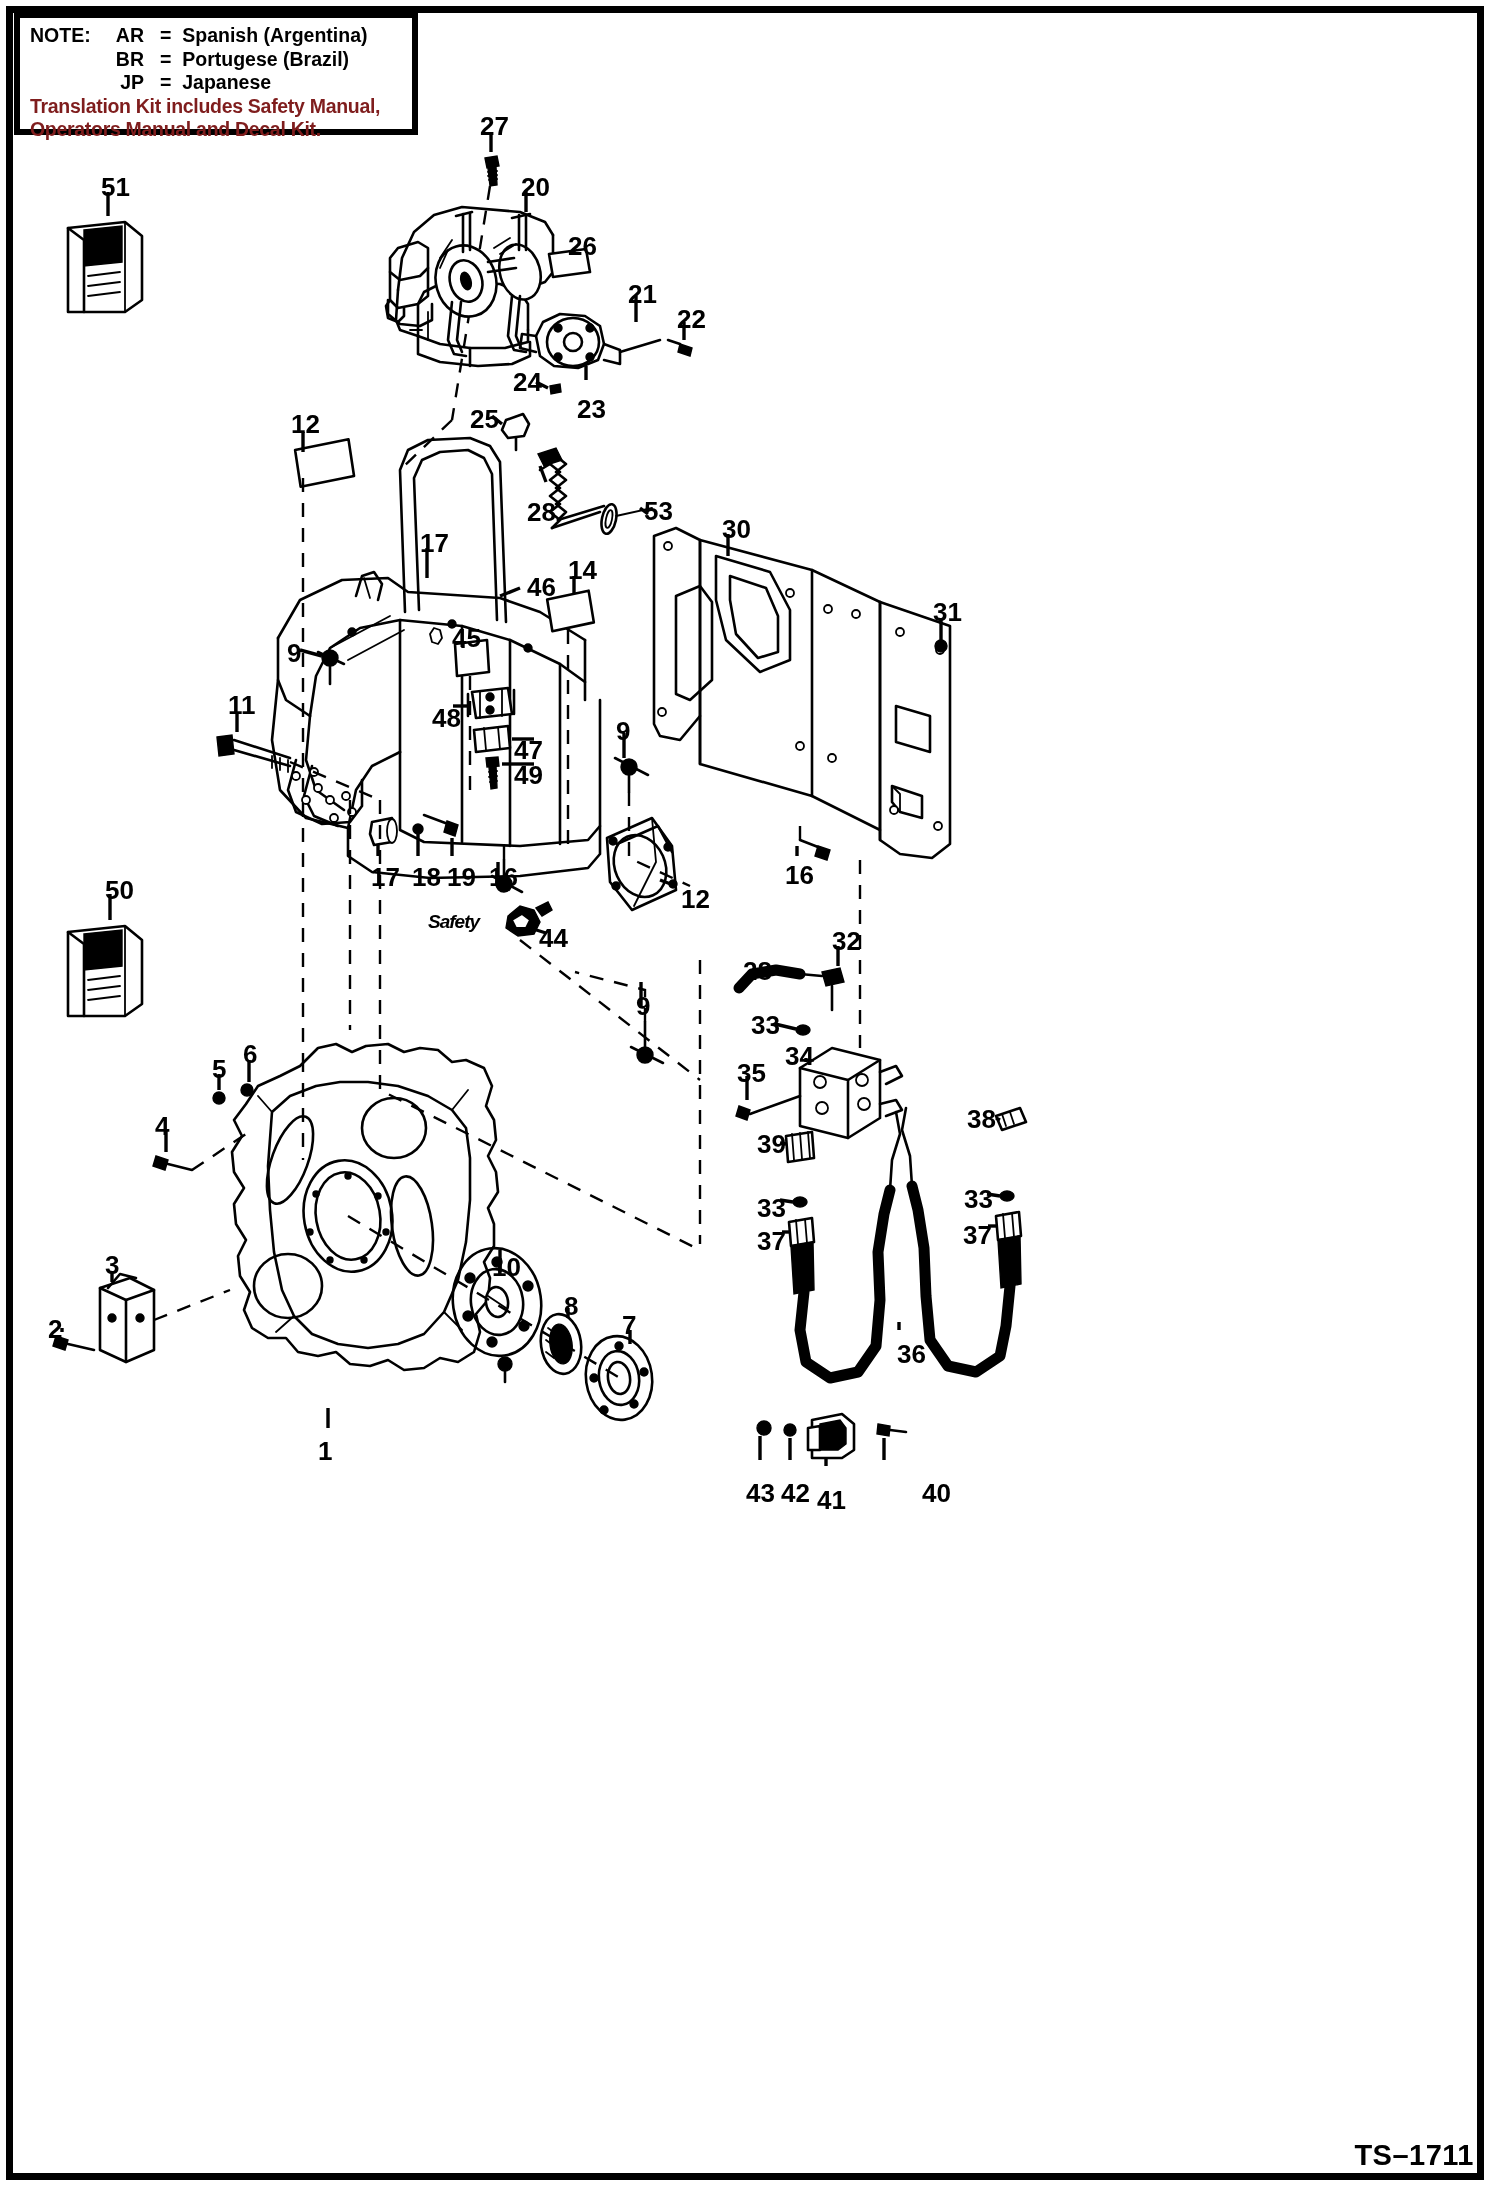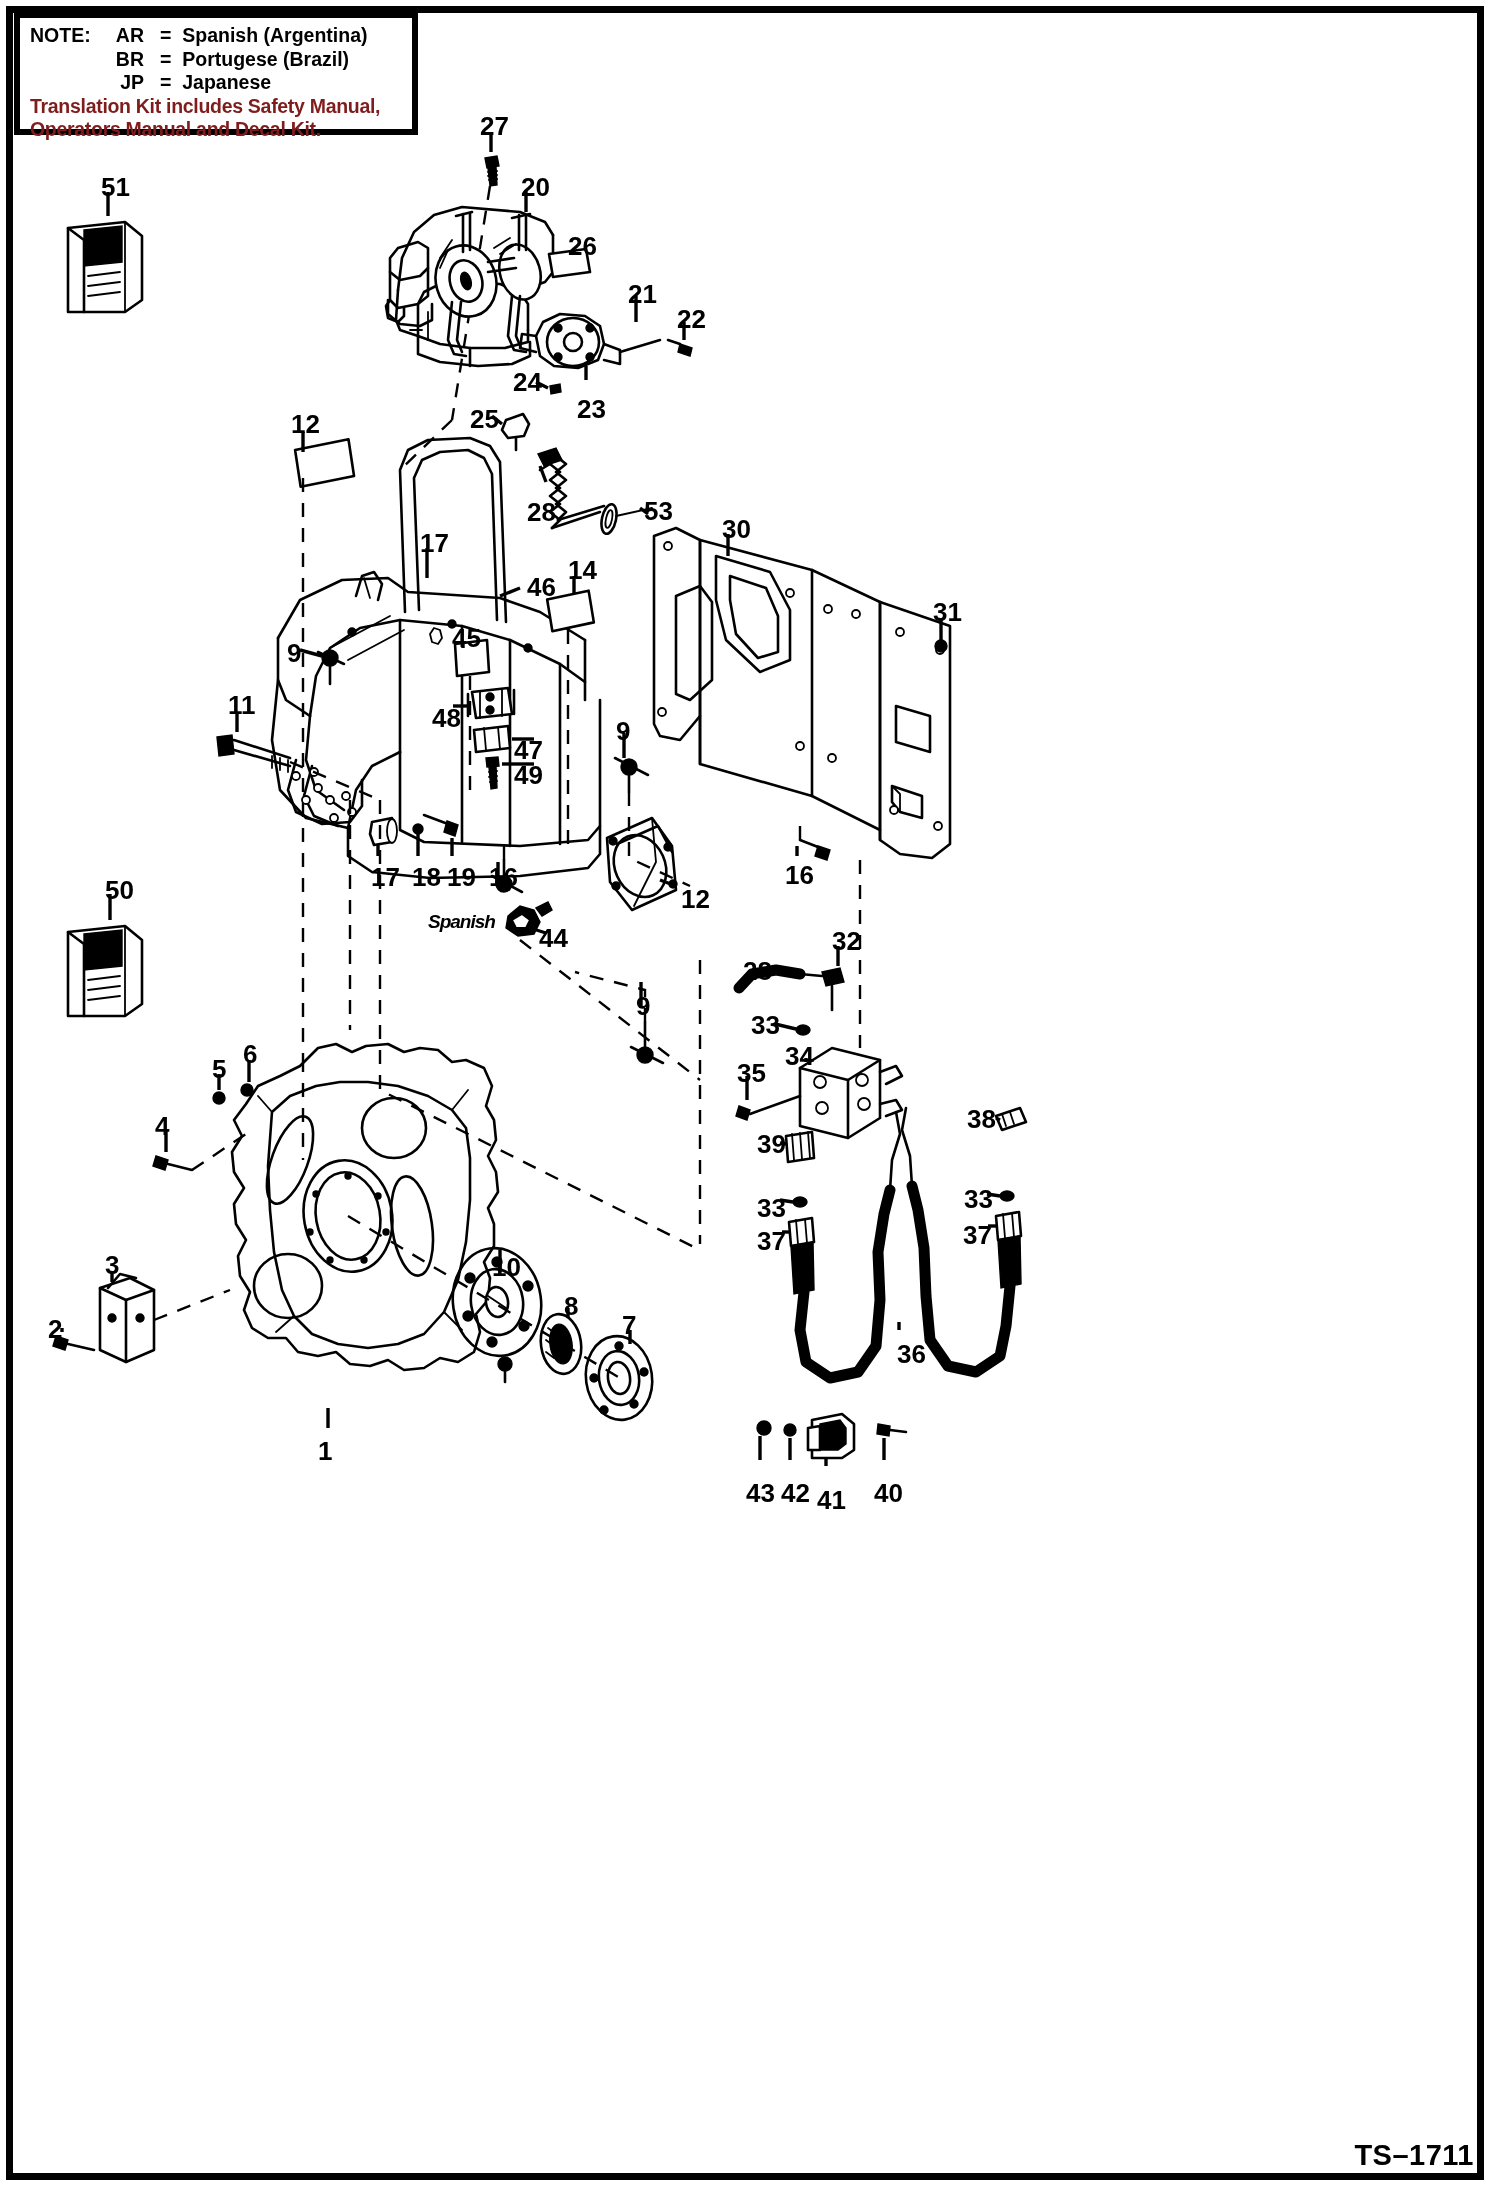--- a/index.html
+++ b/index.html
@@ -739,30 +739,30 @@
   <div class="callout" style="left:751px;  top:1012px;">33</div>
   <div class="callout" style="left:757px;  top:1195px;">33</div>
   <div class="callout" style="left:964px;  top:1186px;">33</div>
   <div class="callout" style="left:785px;  top:1043px;">34</div>
   <div class="callout" style="left:737px;  top:1060px;">35</div>
   <div class="callout" style="left:897px;  top:1341px;">36</div>
   <div class="callout" style="left:757px;  top:1228px;">37</div>
   <div class="callout" style="left:963px;  top:1222px;">37</div>
   <div class="callout" style="left:967px;  top:1106px;text-align:center;">38</div>
   <div class="callout" style="left:757px;  top:1131px;">39</div>
-  <div class="callout" style="left:874px;  top:1480px;">40</div>
+  <div class="callout" style="left:922px;  top:1480px;">40</div>
   <div class="callout" style="left:817px;  top:1487px;">41</div>
   <div class="callout" style="left:781px;  top:1480px;">42</div>
   <div class="callout" style="left:746px;  top:1480px;">43</div>
   <div class="callout" style="left:539px;  top:925px;">44</div>
   <div class="callout" style="left:452px;  top:625px;">45</div>
   <div class="callout" style="left:527px;  top:574px;">46</div>
   <div class="callout" style="left:514px;  top:737px;">47</div>
   <div class="callout" style="left:432px;  top:705px;">48</div>
   <div class="callout" style="left:514px;  top:762px;">49</div>
   <div class="callout" style="left:105px;  top:877px;">50</div>
   <div class="callout" style="left:101px;  top:174px;">51</div>
 
-  <div id="bobcat-logo">Spanish</div>
+  <div id="bobcat-logo">Safety</div>
 
   <div id="drawing-number">TS–1711</div>
 
 </div>
 
 </body></html>

